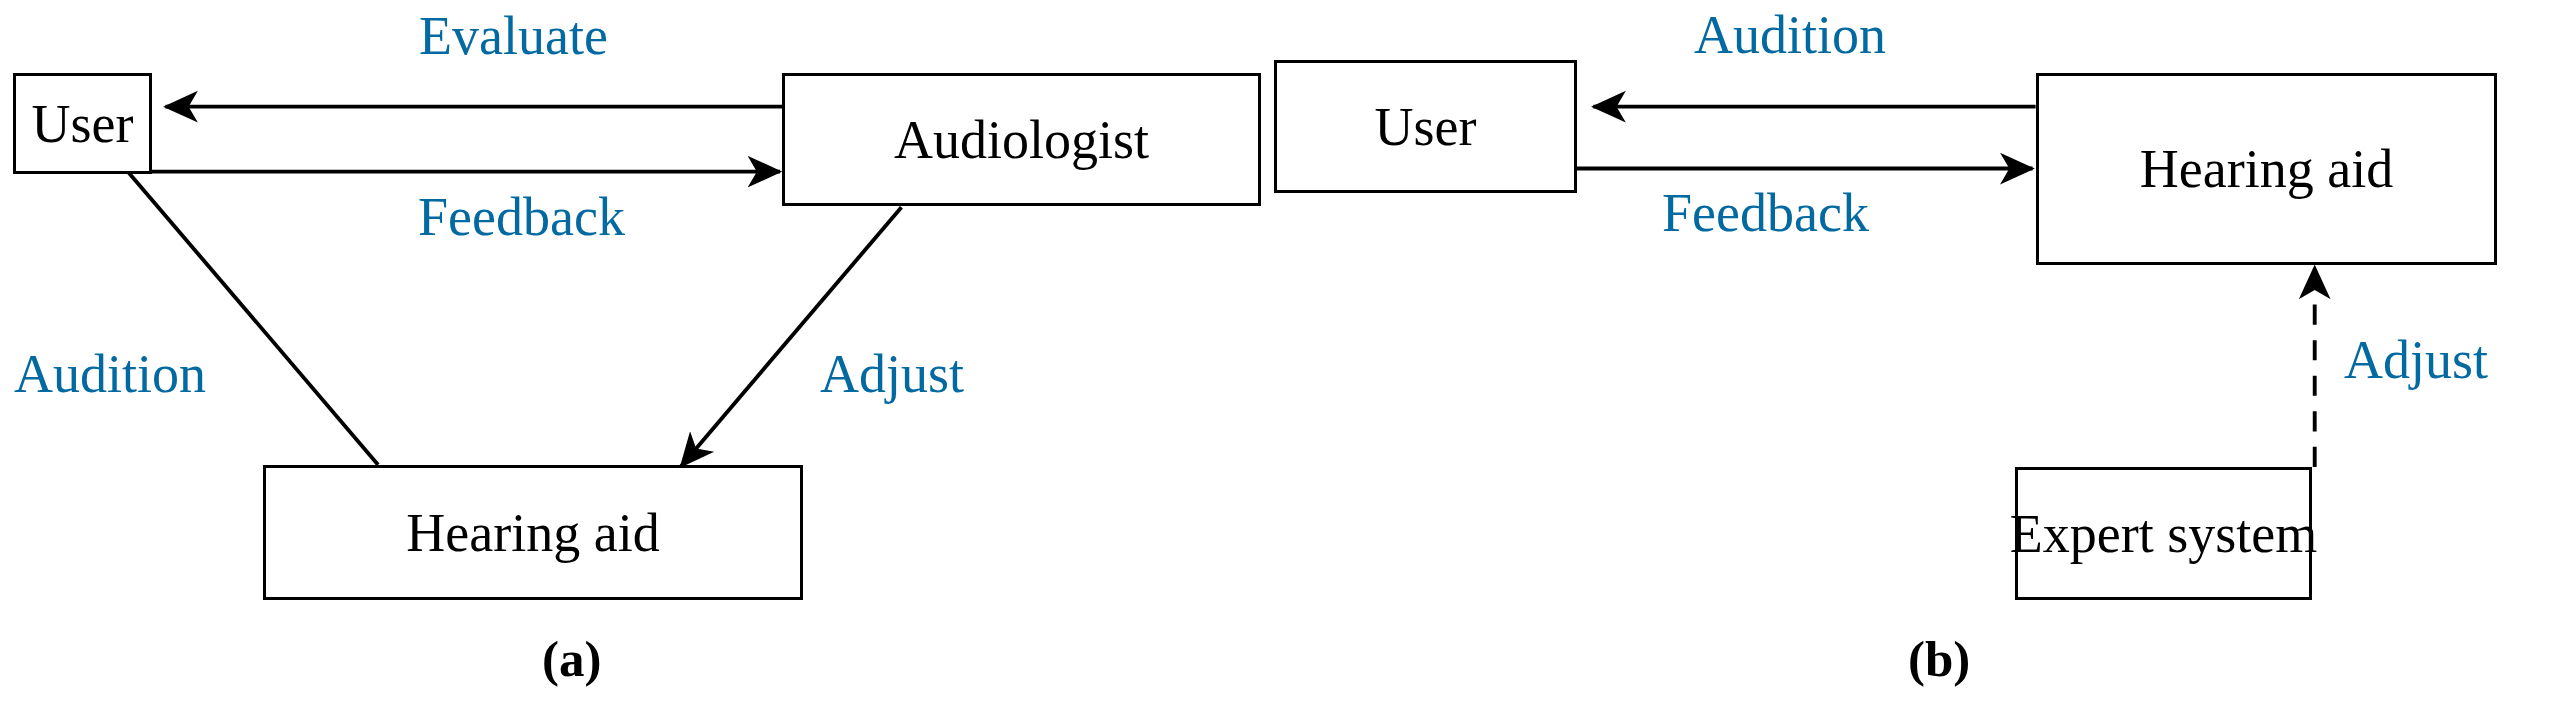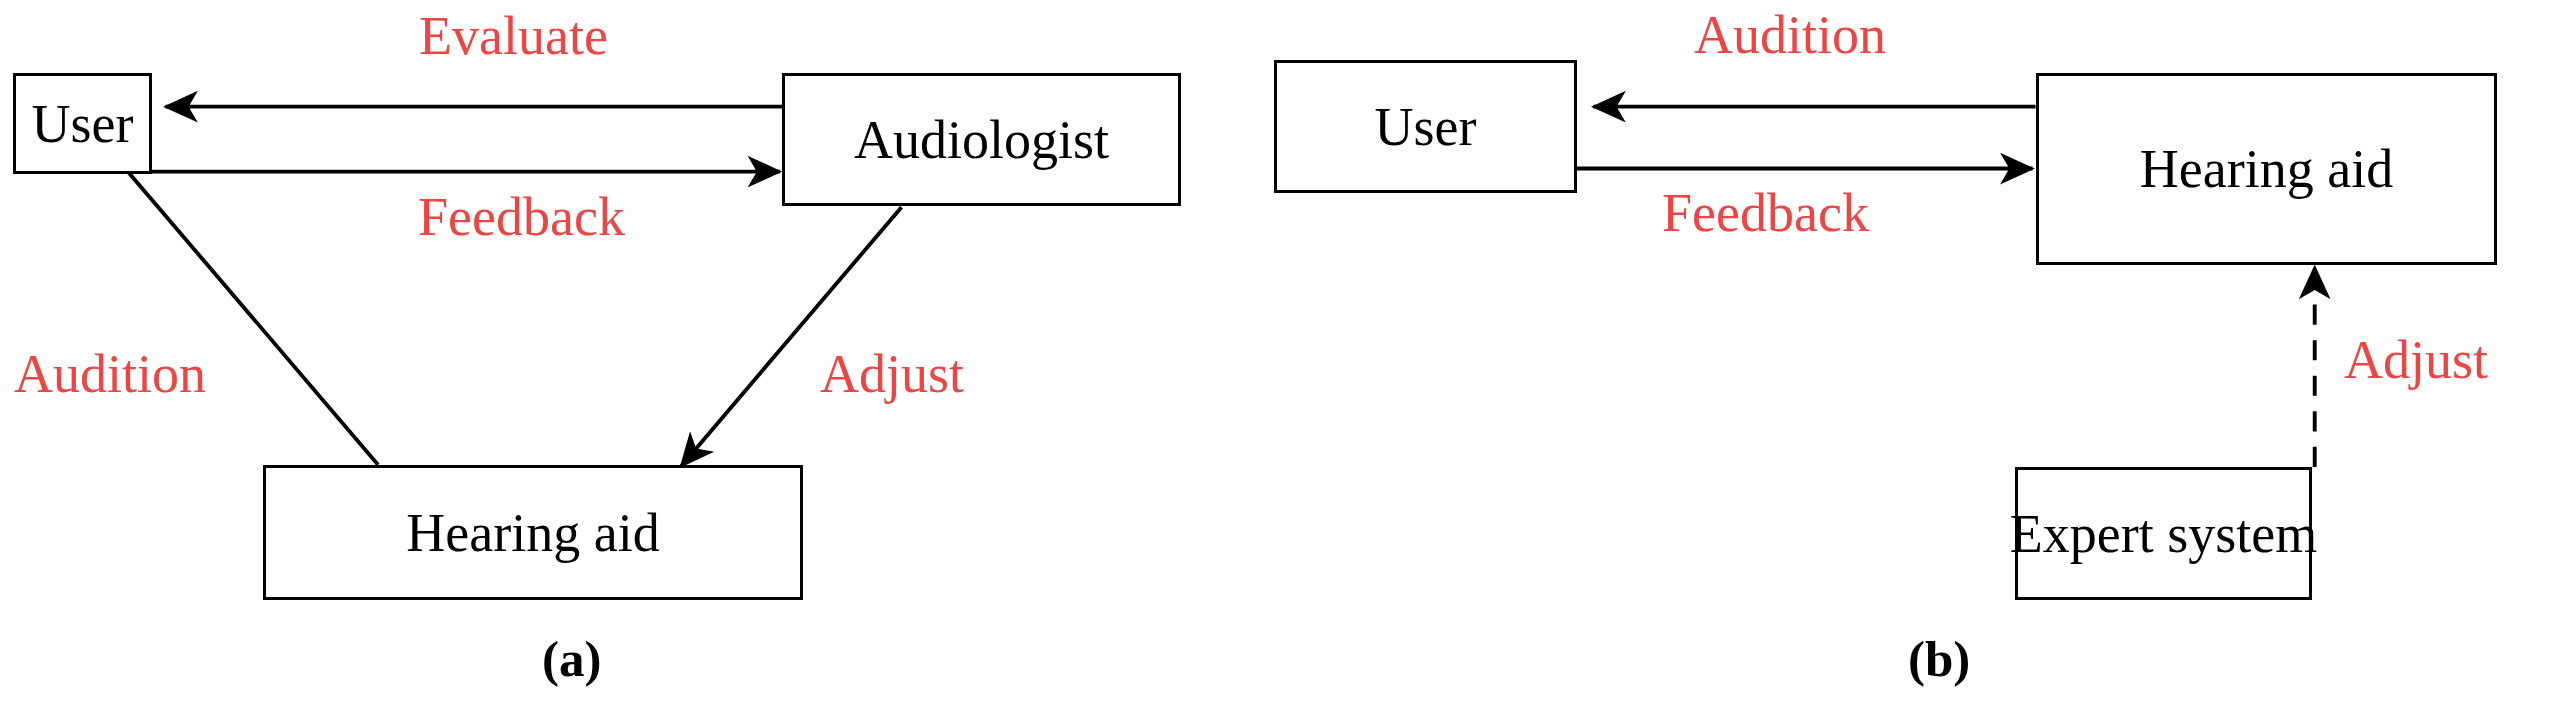--- a/index.html
+++ b/index.html
@@ -34,21 +34,21 @@
     font-family: "Liberation Serif", "DejaVu Serif", serif;
     white-space: nowrap;
   }
   .node-label {
     font-size: 54px;
     line-height: 1;
     letter-spacing: 0px;
   }
   .edge-label {
     position: absolute;
-    color: #ef4444;
+    color: #0369a1;
     font-family: "Liberation Serif", "DejaVu Serif", serif;
     font-size: 54px;
     line-height: 1;
     white-space: nowrap;
   }
   .panel-caption {
     position: absolute;
     color: #000000;
     font-family: "Liberation Serif", "DejaVu Serif", serif;
     font-size: 51px;
@@ -81,21 +81,21 @@
 
     <line x1="2038" y1="218" x2="2628" y2="218" stroke="#000000" stroke-width="5" marker-end="url(#arrowhead)"></line>
 
     <line x1="2993" y1="604" x2="2993" y2="345" stroke="#000000" stroke-width="5" stroke-dasharray="26 20" marker-end="url(#arrowhead)"></line>
   </svg>
 
   <div class="node-box" style="left:13px; top:73px; width:139px; height:101px;">
     <span class="node-label">User</span>
   </div>
 
-  <div class="node-box" style="left:782px; top:73px; width:399px; height:133px;">
+  <div class="node-box" style="left:782px; top:73px; width:479px; height:133px;">
     <span class="node-label">Audiologist</span>
   </div>
 
   <div class="node-box" style="left:263px; top:465px; width:540px; height:135px;">
     <span class="node-label">Hearing aid</span>
   </div>
 
   <div class="edge-label" style="left:419px; top:9.3px;">Evaluate</div>
 
   <div class="edge-label" style="left:418px; top:190px;">Feedback</div>

